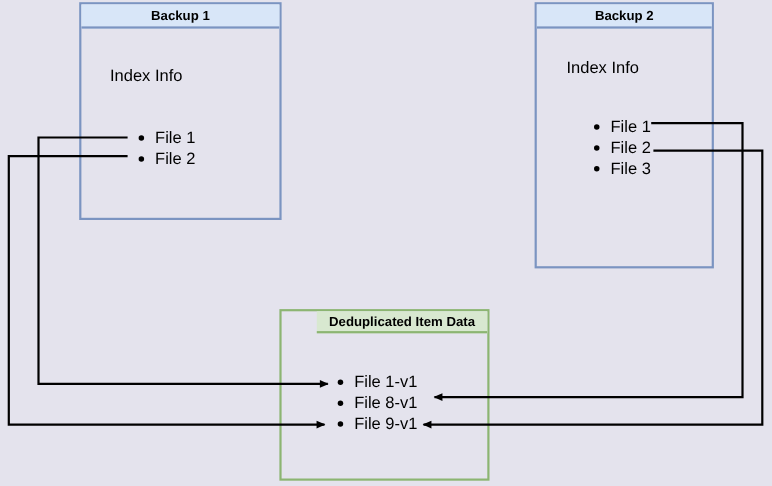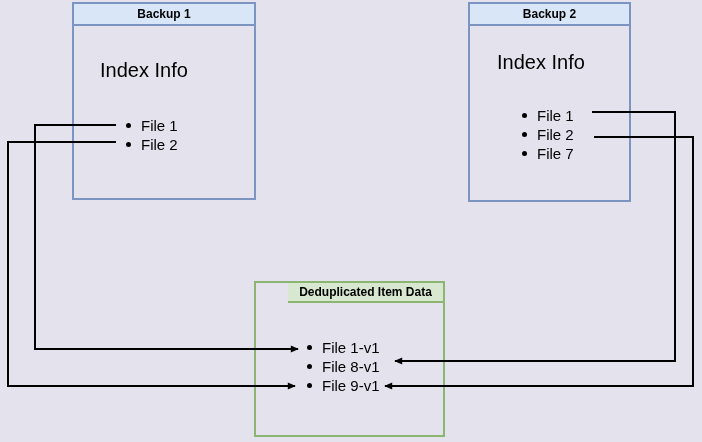--- a/index.html
+++ b/index.html
@@ -21,28 +21,28 @@
   }
   .box{position:absolute;background:transparent;}
   .box.blue{border:2px solid var(--blue-border);}
   .box.green{border:2px solid var(--green-border);padding-left:32px;}
   .box-header{
     display:flex;align-items:center;justify-content:center;
     font-weight:700;font-size:12px;line-height:1;
   }
   .box.blue .box-header{background:var(--blue-fill);border-bottom:2px solid var(--blue-border);height:22px;}
   .box.green .box-header{background:var(--green-fill);border-bottom:2px solid var(--green-border);height:20px;}
-  .section-label{position:absolute;font-size:20px;line-height:18px;}
+  .section-label{position:absolute;font-size:15px;line-height:18px;}
   .file-list{position:absolute;list-style:none;}
   .file-list li{display:flex;align-items:center;height:19px;font-size:15px;white-space:nowrap;}
   .bullet{width:5px;height:5px;border-radius:50%;background:#000;margin:0 10px 0 4px;flex:0 0 auto;}
   #backup1-box{left:72px;top:2px;width:184px;height:198px;}
   #backup1-box .section-label{left:26px;top:57px;}
   #backup1-box .file-list{left:48px;top:112px;}
-  #backup2-box{left:468px;top:2px;width:163px;height:200px;}
+  #backup2-box{left:486px;top:2px;width:163px;height:242px;}
   #backup2-box .section-label{left:27px;top:49px;}
   #backup2-box .file-list{left:48px;top:102px;}
   #dedup-box{left:254px;top:281px;width:191px;height:156px;}
   #dedup-box .file-list{left:47px;top:55px;text-align:right;}
   svg.connections{
     position:absolute;left:0;top:0;width:702px;height:442px;
     z-index:10;pointer-events:none;
   }
   svg.connections .conn{fill:none;stroke:var(--line);stroke-width:2;}
   svg.connections marker path{fill:var(--line);}
@@ -76,21 +76,21 @@
     <li>
       <span class="bullet"></span>
       <span>File 1</span>
     </li>
     <li>
       <span class="bullet"></span>
       <span>File 2</span>
     </li>
     <li>
       <span class="bullet"></span>
-      <span>File 7</span>
+      <span>File 3</span>
     </li>
   </ul>
 </section>
 
 <section class="box green" id="dedup-box">
   <header class="box-header">
     <span>Deduplicated Item Data</span>
   </header>
   <ul class="file-list">
     <li>

